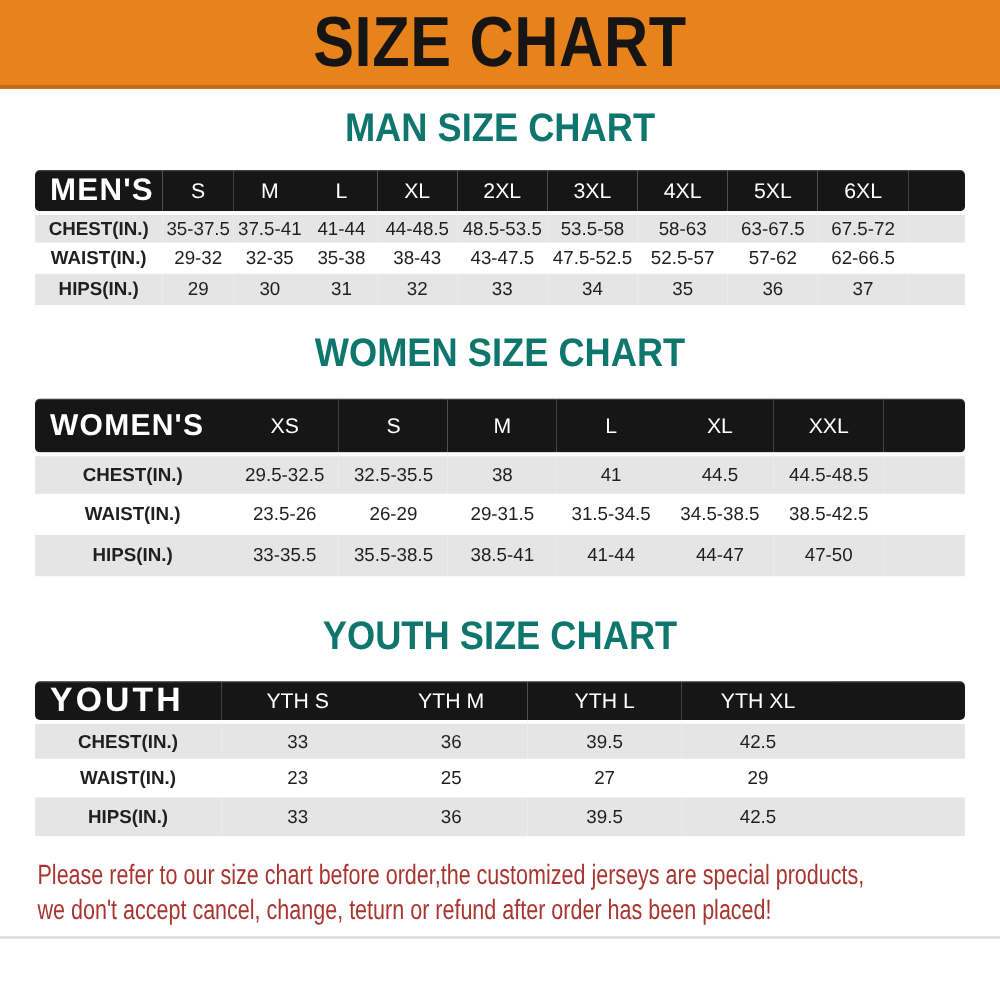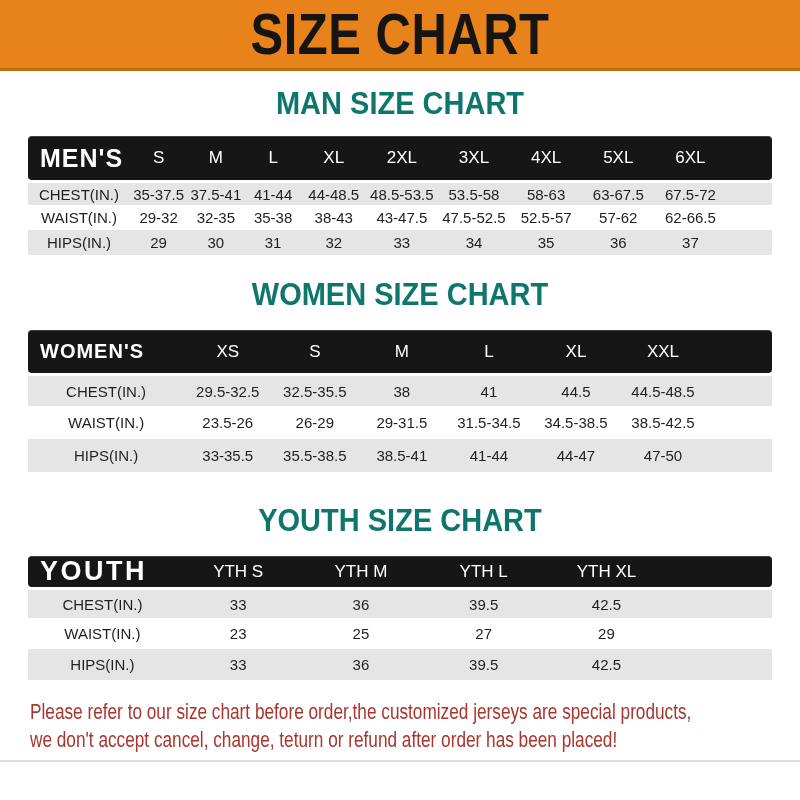--- a/index.html
+++ b/index.html
@@ -67,39 +67,39 @@
     box-shadow: inset 0 1px 0 rgba(255,255,255,0.18);
   }
   .size-table thead th:first-child { border-radius: 4px 0 0 4px; }
   .size-table thead th:last-child  { border-radius: 0 4px 4px 0; }
   .size-table thead th.band-label {
     text-align: left;
     padding-left: 12px;
     font-weight: bold;
     white-space: nowrap;
   }
-  .men-table   thead th { height: 44px; }
+  .men-table   thead th { height: 33px; }
   .women-table thead th { height: 43px; }
   .youth-table thead th { height: 27px; }
   .men-table   .band-label { font-size: 25px; letter-spacing: 1px; }
-  .women-table .band-label { font-size: 20px; letter-spacing: 1px; }
+  .women-table .band-label { font-size: 24px; letter-spacing: 1px; }
   .youth-table .band-label { font-size: 27px; letter-spacing: 2.5px; }
 
   .size-table tbody td {
     text-align: center;
     font-size: 15px;
     color: #1f1f1f;
     padding: 0;
   }
   .men-table   tbody td { height: 25px; }
   .women-table tbody td { height: 33px; }
   .youth-table tbody td { height: 31px; }
   .size-table tbody tr:nth-child(odd) td { background: var(--stripe); }
   .size-table tbody tr:first-child td { border-top: 3px solid #ffffff; }
-  .size-table tbody td.row-label { white-space: nowrap; }
+  .size-table tbody td.row-label { white-space: nowrap; font-weight: bold; }
 
   .disclaimer {
     margin: 18px 0 0 30px;
     font-size: 21px;
     line-height: 28px;
     color: var(--red);
   }
   .disclaimer .line {
     display: inline-block;
     transform: scale(0.82, 1.06);

